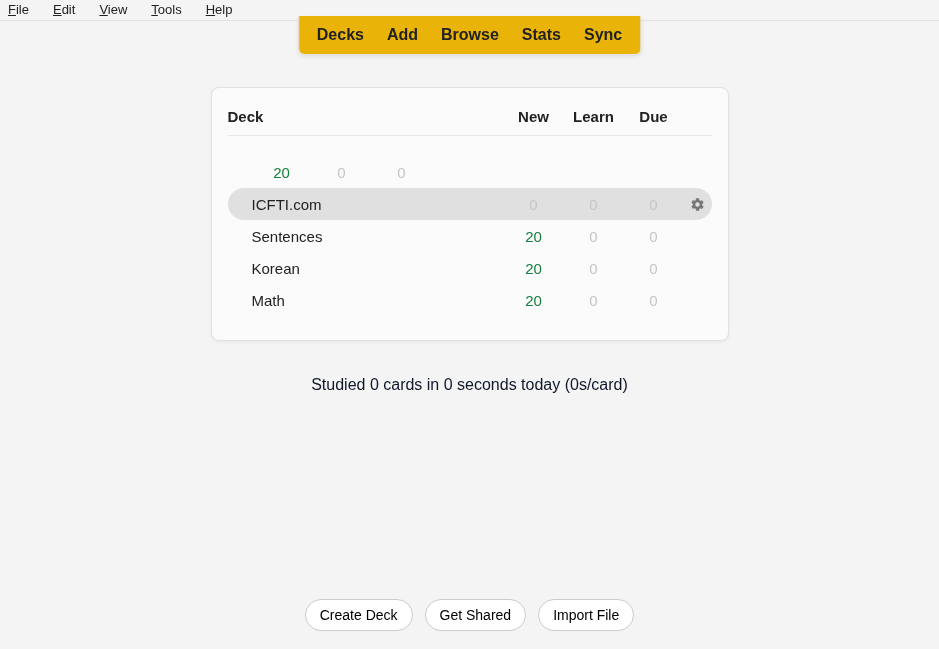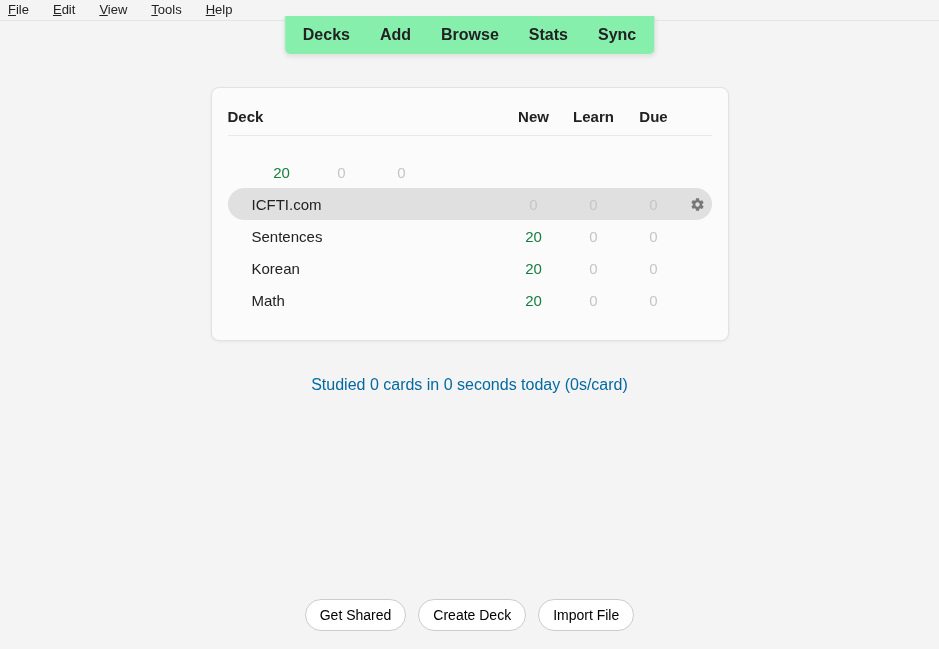--- a/index.html
+++ b/index.html
@@ -29,28 +29,28 @@
     cursor: default;
   }
   .menubar-item .accel { text-decoration: underline; }
 
   
   .nav {
     position: absolute;
     top: 16px;
     left: 50%;
     transform: translateX(-50%);
-    background: #86efac;
+    background: #eab308;
     border: 1px solid #e4e4e4;
     border-top: none;
     border-radius: 0 0 6px 6px;
     box-shadow: 0 2px 4px rgba(0,0,0,0.08);
     display: flex;
     padding: 10px 18px;
-    gap: 30px;
+    gap: 23px;
     font-weight: bold;
     font-size: 16px;
   }
   .nav-item { cursor: pointer; }
 
   
   .deck-panel {
     position: absolute;
     top: 87px;
     left: 50%;
@@ -97,21 +97,21 @@
 
   .gear-icon svg { width: 15px; height: 15px; fill: #777; display: block; margin: 0 auto; }
 
   .status-line {
     position: absolute;
     top: 376px;
     left: 0;
     width: 100%;
     text-align: center;
     font-size: 16px;
-    color: #0369a1;
+    color: #0f172a;
   }
 
   .bottom-buttons {
     position: absolute;
     bottom: 18px;
     left: 0;
     width: 100%;
     display: flex;
     justify-content: center;
     gap: 12px;
@@ -189,16 +189,16 @@
         <div class="c-learn v-gray">0</div>
         <div class="c-due v-gray">0</div>
         <div class="c-gear"></div>
       </div>
     </div>
 </div>
 
 <div class="status-line">Studied 0 cards in 0 seconds today (0s/card)</div>
 
 <div class="bottom-buttons">
+  <button class="btn">Create Deck</button>
   <button class="btn">Get Shared</button>
-  <button class="btn">Create Deck</button>
   <button class="btn">Import File</button>
 </div>
 
 </body></html>

